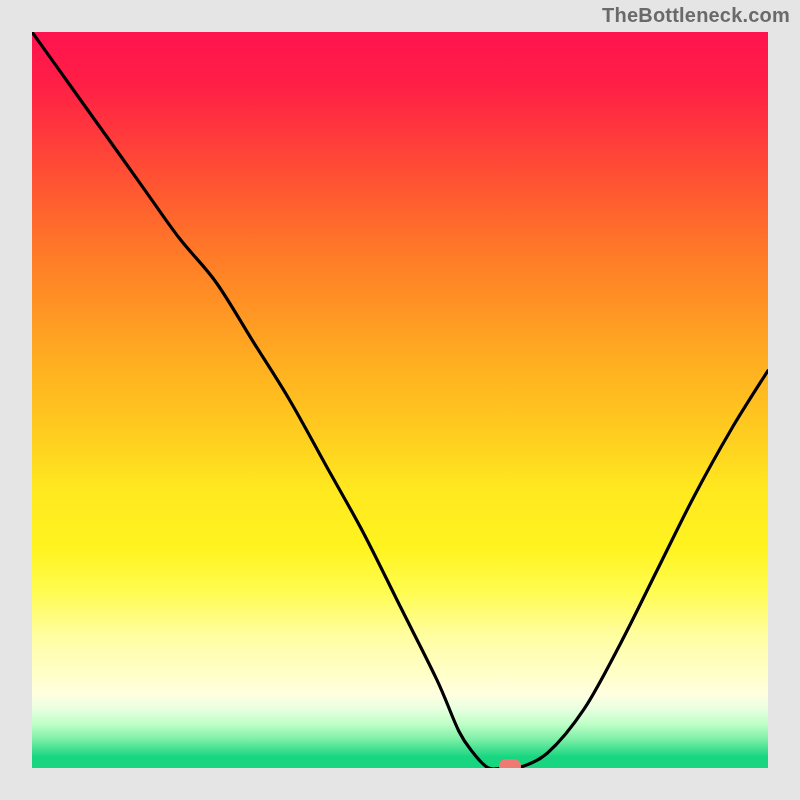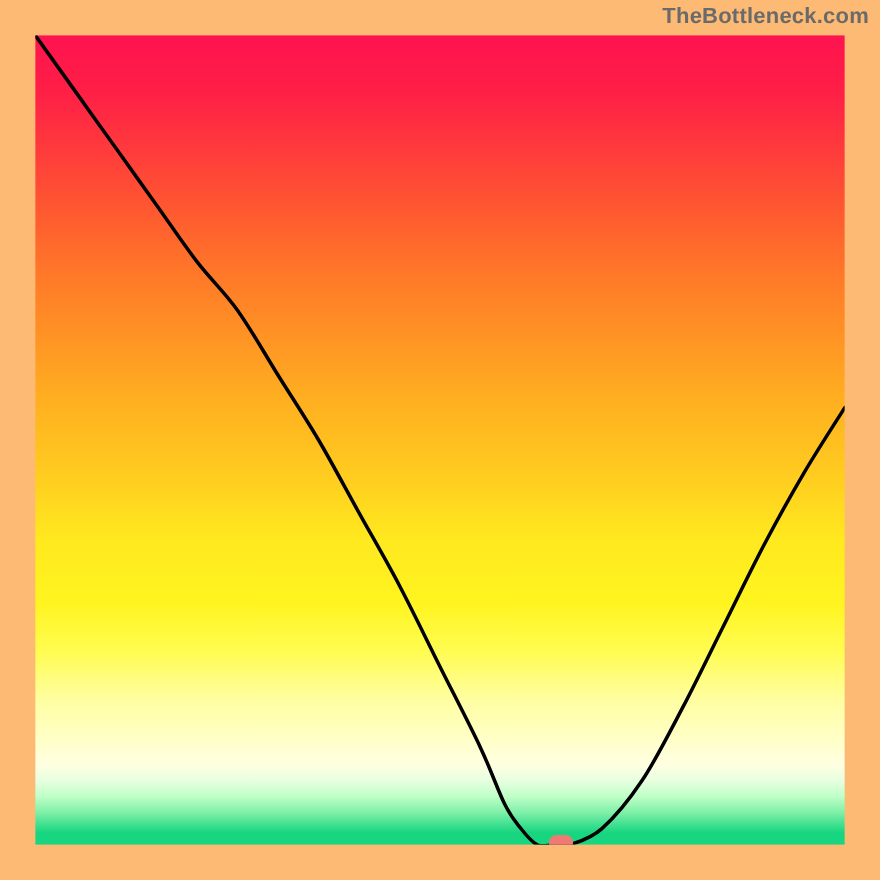--- a/index.html
+++ b/index.html
@@ -8,21 +8,21 @@
     width: 800px;
     height: 800px;
     background: #000;
     overflow: hidden;
     font-family: Arial, Helvetica, sans-serif;
   }
   .frame {
     position: relative;
     width: 800px;
     height: 800px;
-    background: #fdba74;
+    background: #e5e5e5;
   }
   .watermark {
     position: absolute;
     top: 4px;
     right: 10px;
     color: #6a6a6a;
     font-size: 20px;
     font-weight: 600;
     letter-spacing: 0.2px;
     z-index: 10;

